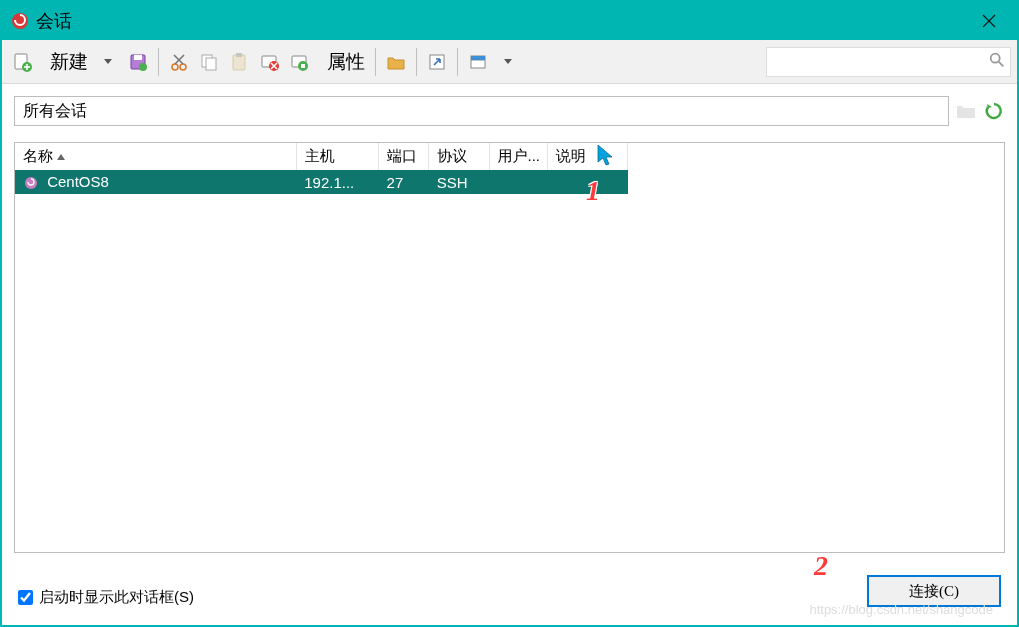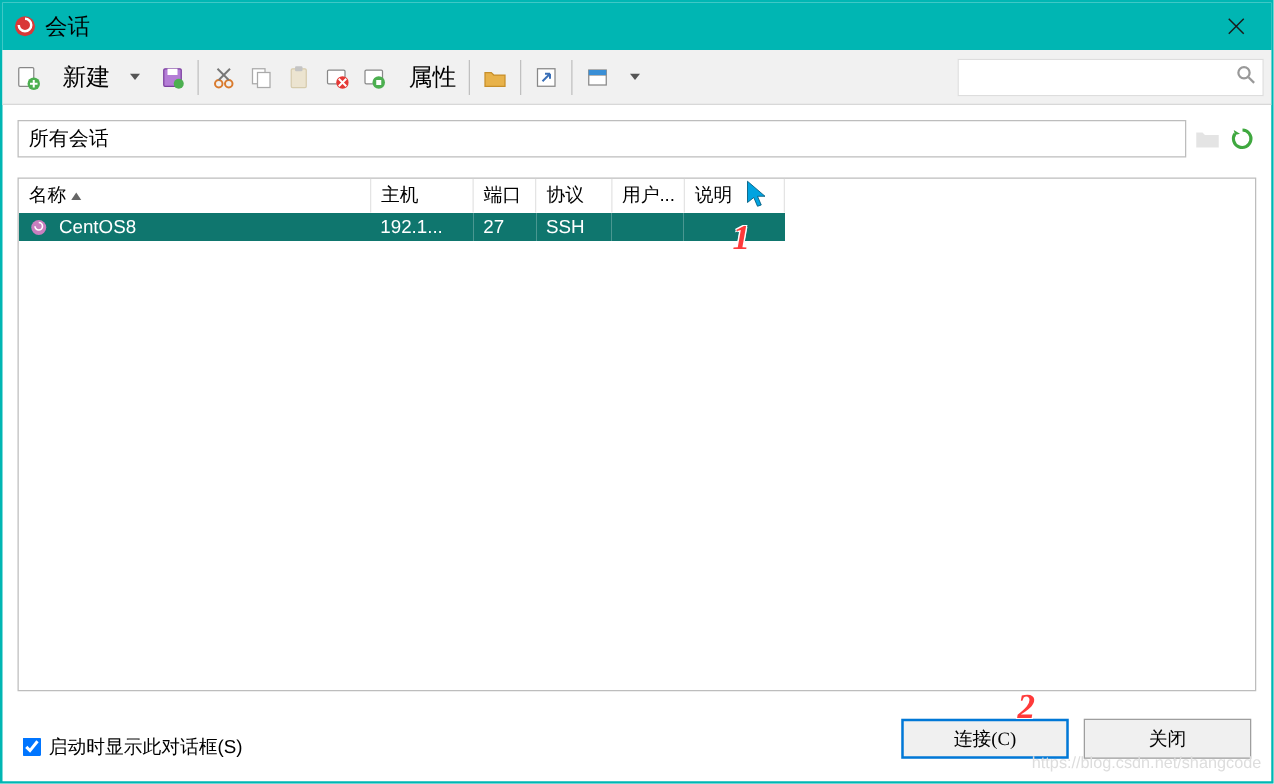--- a/index.html
+++ b/index.html
@@ -197,21 +197,21 @@
       pointer-events: none;
       font-style: italic;
     }
     .cursor-annot {
       position: absolute;
       left: 595px; top: 142px;
       pointer-events: none;
     }
     .watermark {
       position: absolute;
-      right: 8px; bottom: 8px;
+      right: 24px; bottom: 8px;
       font-size: 13px;
       color: #ddd;
       pointer-events: none;
     }
   </style>
 </head>
 <body>
 
 <div class="window" style="position:relative;">
 
@@ -381,21 +381,20 @@
       </table>
     </div>
 
     <div class="footer">
       <label class="chk-wrap">
         <input type="checkbox" checked="" style="">
         <span>启动时显示此对话框(S)</span>
       </label>
       <div class="spacer"></div>
       <button class="btn primary">连接(C)</button>
-      <button class="btn">关闭</button>
     </div>
   </div>
 
   <div class="cursor-annot">
     <svg width="18" height="24" viewBox="0 0 18 24">
         <path d="M1 1 L1 18 L6 14 L9 21 L12 20 L9 13 L15 13 Z" fill="#00a3e0" stroke="#005b7f" stroke-width="0.7"></path>
       </svg>
   </div>
   <div class="annot" style="left:584px; top:173px;">1</div>
   <div class="annot" style="left:812px; top:548px;">2</div>

